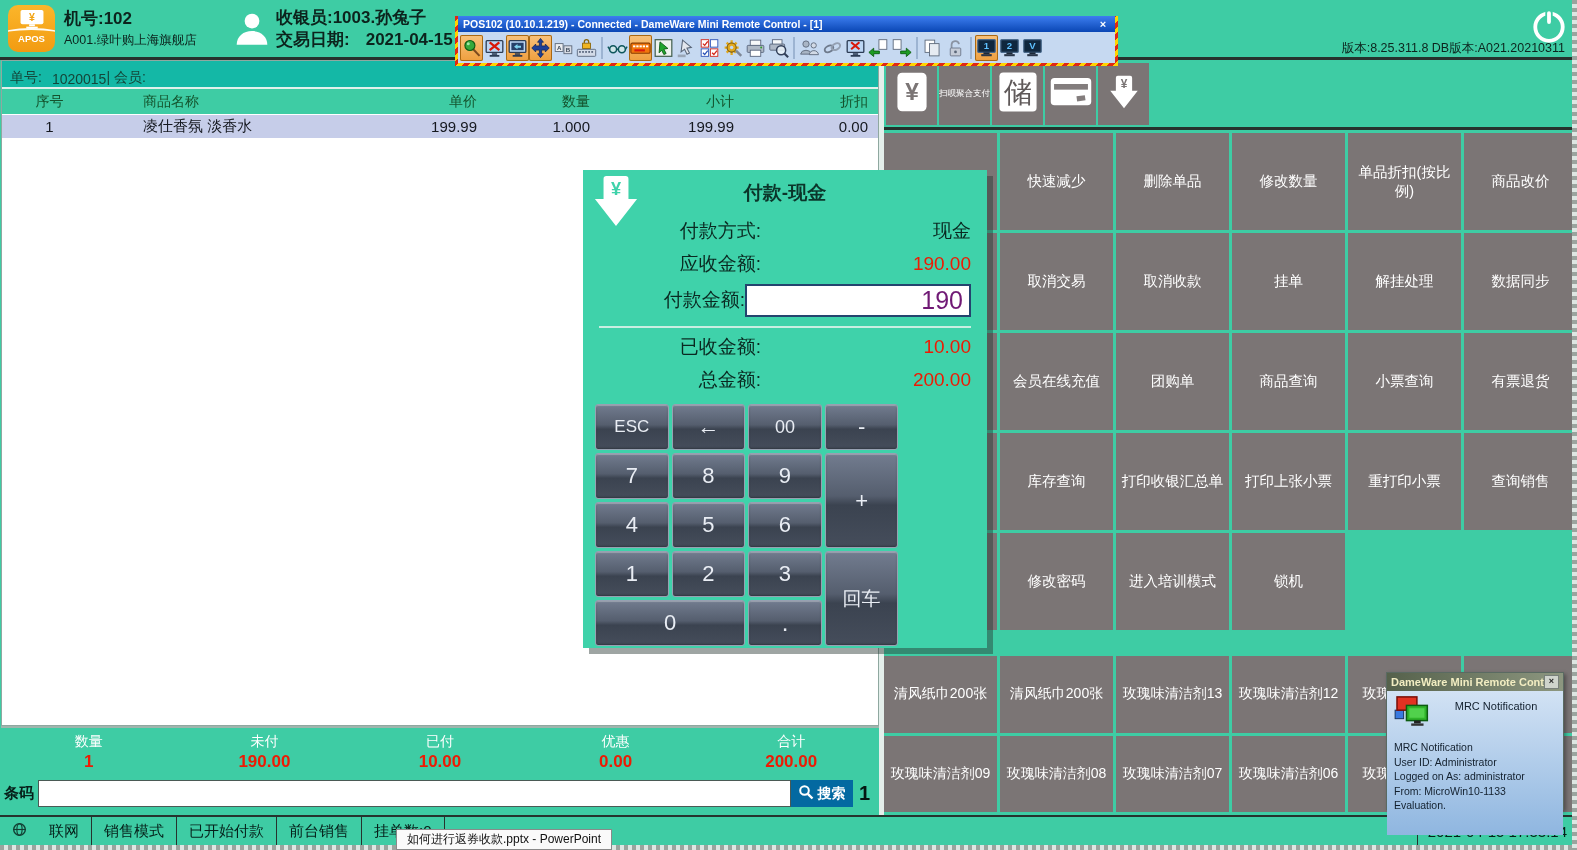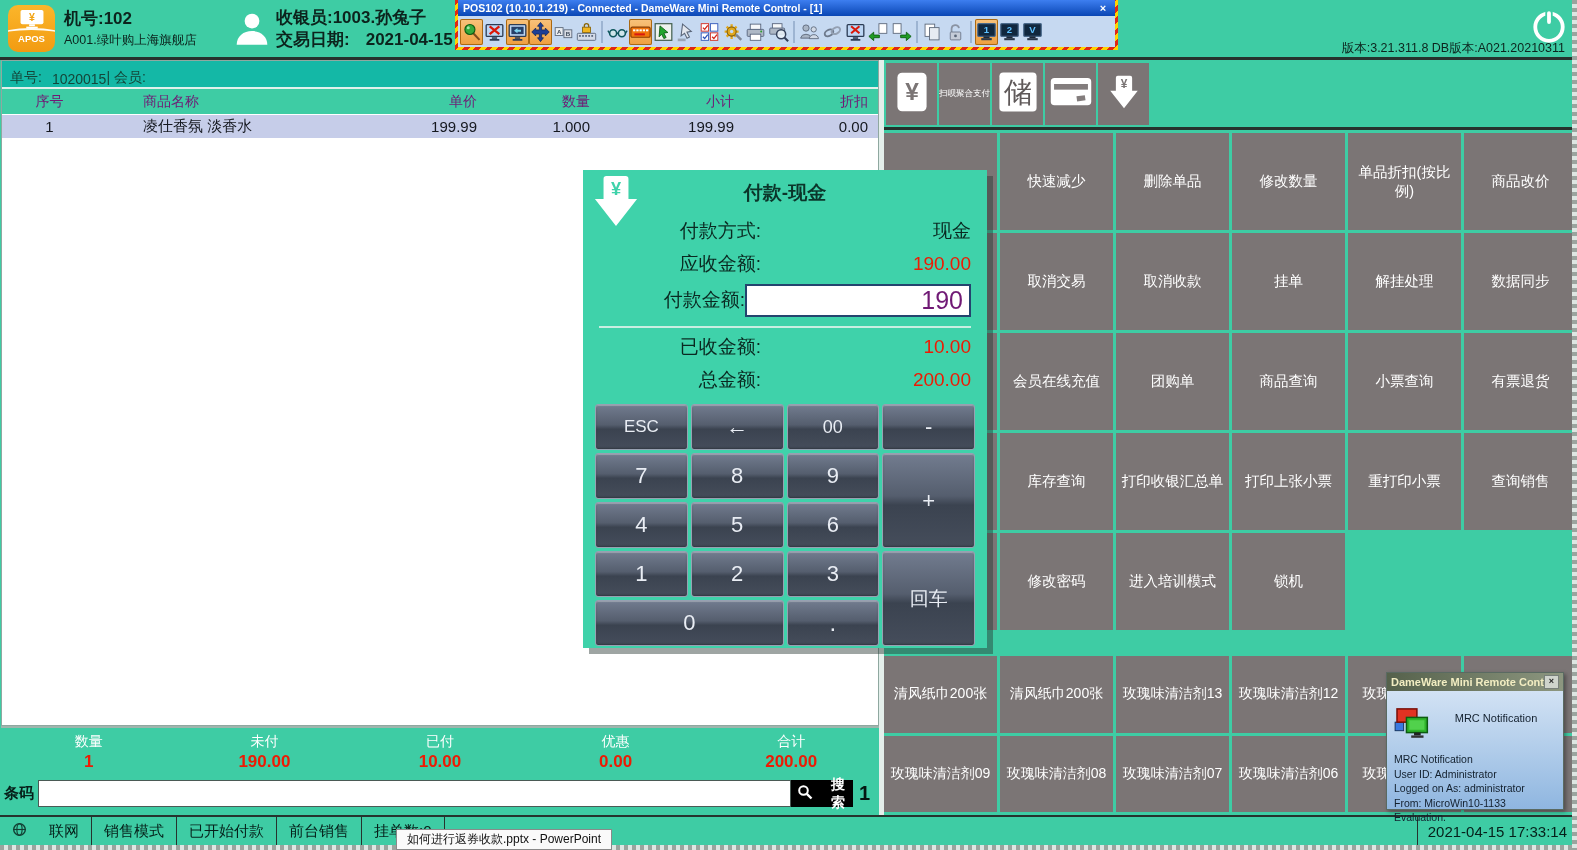--- a/index.html
+++ b/index.html
@@ -26,39 +26,39 @@
   .sep-top{position:absolute;left:0;top:57px;width:1577px;height:3px;background:#26332e;}
 
   
   .left-panel{position:absolute;left:1px;top:60px;width:878px;height:666px;background:#fff;
         border:1px solid #8fa8a0;box-sizing:border-box;}
   .bill-bar{height:26px;background:#14b8a6;border-bottom:2px solid #dff2ec;display:flex;align-items:flex-end;
         font-size:14px;color:#14463a;padding:0 8px;}
   .bill-no{margin-left:10px;}
   .member{}
   .thead,.trow{display:grid;grid-template-columns:95px 280px 110px 113px 144px 134px;}
-  .thead{height:25px;background:#3ecca4;border-bottom:1px solid #fff;color:#701a75;font-size:14px;align-items:center;}
+  .thead{height:25px;background:#3ecca4;border-bottom:1px solid #fff;color:#14532d;font-size:14px;align-items:center;}
   .trow{height:23px;background:#c6cde9;color:#15181f;font-size:15px;align-items:center;cursor:pointer;}
   .c-center{text-align:center}
   .c-left{text-align:left;padding-left:46px}
   .c-right{text-align:right;padding-right:10px}
   .panel-gap{position:absolute;left:879px;top:60px;width:5px;height:755px;background:#e4efeb;}
 
   
   .summary{position:absolute;left:1px;top:726px;width:878px;height:51px;background:#3ecca4;
         border-top:2px solid #9fb5ad;display:flex;box-sizing:border-box;}
   .sum-item{flex:1;display:flex;flex-direction:column;align-items:center;justify-content:center;gap:1px;}
   .sum-label{font-size:14px;color:#fff;}
   .sum-value{font-size:17px;font-weight:bold;color:#ed1b04;}
   .barcode-row{position:absolute;left:1px;top:777px;width:878px;height:33px;background:#3ecca4;display:flex;
         align-items:center;padding:0 3px;box-sizing:border-box;}
   .bc-label{font-size:15px;font-weight:bold;color:#06201a;margin-right:4px;}
   .bc-input{flex:1;height:25px;border:1px solid #4a5a55;background:#fff;font-size:16px;padding:0 4px;min-width:0;}
-  .bc-search{width:62px;height:27px;background:#000000;border:none;color:#fff;font-size:14px;font-weight:bold;
-        display:flex;align-items:center;justify-content:center;gap:16px;cursor:pointer;font-family:inherit;}
+  .bc-search{width:62px;height:27px;background:#0369a1;border:none;color:#fff;font-size:14px;font-weight:bold;
+        display:flex;align-items:center;justify-content:center;gap:3px;cursor:pointer;font-family:inherit;}
   .bc-count{font-size:20px;font-weight:bold;color:#041812;margin:0 6px;}
   .statusbar{position:absolute;left:0;top:815px;width:1577px;height:30px;background:#3ecca4;
         border-top:2px solid #26332e;display:flex;align-items:stretch;font-size:15px;color:#06201a;box-sizing:border-box;}
   .sb-item{display:flex;align-items:center;gap:22px;padding:0 12px;border-right:1px solid #26332e;}
   .sb-spacer{flex:1;}
   .sb-right{display:flex;align-items:center;border-left:1px solid #26332e;padding:0 10px;}
 
   
   .pay-btn{position:absolute;top:63px;width:51px;height:62px;background:#7b7575;display:flex;align-items:center;
         justify-content:center;cursor:pointer;}
@@ -81,54 +81,54 @@
   .dlg-icon{position:absolute;left:10px;top:4px;}
   .dlg-info{padding:4px 16px 0;flex:0 0 auto;}
   .dlg-row{display:flex;align-items:center;height:33px;}
   .dlg-row.pay-row{height:40px;}
   .dl{width:162px;text-align:right;font-size:19px;color:#0a2921;}
   .dv{flex:1;text-align:right;font-size:19px;color:#0a2921;}
   .dv.red{color:#ed1b04;}
   .pay-input{width:226px;height:33px;border:2px solid #24446e;font-size:25px;text-align:right;padding:0 6px;
         box-sizing:border-box;font-family:inherit;color:#701a75;}
   .dlg-sep{border-top:2px solid #c9eee2;margin:6px 0 2px;}
-  .numpad{flex:1;margin:8px 12px 2px;display:grid;grid-template-columns:repeat(4,1fr);grid-template-rows:repeat(5,1fr);gap:3px;}
+  .numpad{flex:1;margin:8px 12px 2px;display:grid;grid-template-columns:repeat(5,1fr);grid-template-rows:repeat(5,1fr);gap:3px;}
   .key{border:1px solid #97a1b2;border-radius:3px;color:#e9edf4;display:flex;align-items:center;justify-content:center;
         font-size:22px;cursor:pointer;font-family:inherit;
         background:linear-gradient(180deg,#727c8f 0%,#555e6e 45%,#3b4350 55%,#454d5b 100%);
         box-shadow:inset 0 1px 1px rgba(255,255,255,.3), inset 0 -1px 2px rgba(0,0,0,.3);}
   .k-esc{grid-area:1/1/2/2;font-size:17px}.k-back{grid-area:1/2/2/3}.k-00{grid-area:1/3/2/4;font-size:18px}
   .k-minus{grid-area:1/4/2/5}.k-7{grid-area:2/1}.k-8{grid-area:2/2}.k-9{grid-area:2/3}
   .k-plus{grid-area:2/4/4/5}.k-4{grid-area:3/1}.k-5{grid-area:3/2}.k-6{grid-area:3/3}
   .k-1{grid-area:4/1}.k-2{grid-area:4/2}.k-3{grid-area:4/3}.k-enter{grid-area:4/4/6/5;font-size:19px}
   .k-0{grid-area:5/1/6/3}.k-dot{grid-area:5/3/6/4;font-size:24px}
 
   
-  .dw{position:absolute;left:455px;top:0;width:663px;z-index:15;box-sizing:border-box;
+  .dw{position:absolute;left:455px;top:16px;width:663px;z-index:15;box-sizing:border-box;
         background:repeating-linear-gradient(135deg,#e02814 0 4px,#ffd400 4px 8px);padding:0 3px 3px;}
   .dw-title{height:16px;background:linear-gradient(180deg,#3d7ef0,#0a46b4);display:flex;align-items:center;
         color:#fff;font-size:10.5px;font-weight:bold;padding:0 5px;}
   .dw-title-text{flex:1;white-space:nowrap;overflow:hidden;}
   .dw-x{width:14px;text-align:center;font-size:11px;cursor:pointer;}
   .dw-toolbar{background:#c6d9f1;height:31px;display:flex;align-items:center;padding:0 2px;overflow:hidden;}
   .tb-ic{width:23px;height:26px;display:flex;align-items:center;justify-content:center;flex:0 0 auto;
         border-radius:2px;cursor:pointer;}
   .tb-ic.hl{background:linear-gradient(180deg,#f8c27c,#ef9f3e);box-shadow:inset 0 0 0 1px #a96812;}
   .tb-sep{width:2px;height:22px;background:#9db4d2;margin:0 3px;flex:0 0 auto;}
 
   
   .mrc{position:absolute;left:1386px;top:672px;width:178px;height:138px;z-index:20;border:1px solid #5a6a62;
         box-shadow:2px 2px 4px rgba(0,0,0,.35);box-sizing:border-box;}
   .mrc-title{height:18px;background:linear-gradient(90deg,#55614b,#8d9780);color:#f2edc2;font-size:11px;
         font-weight:bold;display:flex;align-items:center;padding:0 4px;}
   .mrc-title-text{flex:1;white-space:nowrap;overflow:hidden;}
   .mrc-x{width:13px;height:12px;background:#cfd4cc;border:1px solid #78807a;color:#222;font-size:9px;
         line-height:10px;text-align:center;cursor:pointer;}
-  .mrc-body{height:118px;background:linear-gradient(180deg,#d2e2f4 0%,#aac8e8 60%,#8fb6e0 100%);
-        padding:16px 7px;box-sizing:border-box;}
+  .mrc-body{height:144px;background:linear-gradient(180deg,#d2e2f4 0%,#aac8e8 60%,#8fb6e0 100%);
+        padding:4px 7px;box-sizing:border-box;}
   .mrc-top{display:flex;align-items:flex-start;}
   .mrc-head{flex:1;text-align:center;font-size:11px;color:#13202e;margin-top:5px;}
   .mrc-lines{margin-top:5px;}
   .mrc-line{font-size:10.5px;line-height:14.5px;color:#13202e;white-space:nowrap;}
 
   
   .tooltip{position:absolute;left:396px;top:829px;width:216px;height:21px;background:#fafafa;border:1px solid #8a8a8a;
         font-size:12px;color:#111;display:flex;align-items:center;justify-content:center;z-index:40;box-sizing:border-box;
         white-space:nowrap;}
   .edge-bottom{position:absolute;left:0;top:845px;width:1577px;height:5px;z-index:35;
@@ -164,21 +164,21 @@
       <div class="t1 date-line">
         <span>交易日期:</span>
         <span>2021-04-15</span>
       </div>
     </div>
     <span class="power"><svg width="38" height="38" viewBox="0 0 36 36">
           <circle cx="18" cy="19" r="13" fill="none" stroke="#fff" stroke-width="3.6"></circle>
           <rect x="14.5" y="2" width="7" height="13" fill="#3ecca4"></rect>
           <rect x="16.2" y="4" width="3.6" height="12" rx="1.8" fill="#fff"></rect>
         </svg></span>
-    <div class="version">版本:3.21.311.8 DB版本:A021.20210311</div>
+    <div class="version">版本:8.25.311.8 DB版本:A021.20210311</div>
   </div>
   <div class="sep-top"></div>
 
   <div class="left-panel">
     <div class="bill-bar">
       <span>单号:</span>
       <span class="bill-no">1020015</span>
       <span class="member">| 会员:</span>
     </div>
     <div class="thead">

